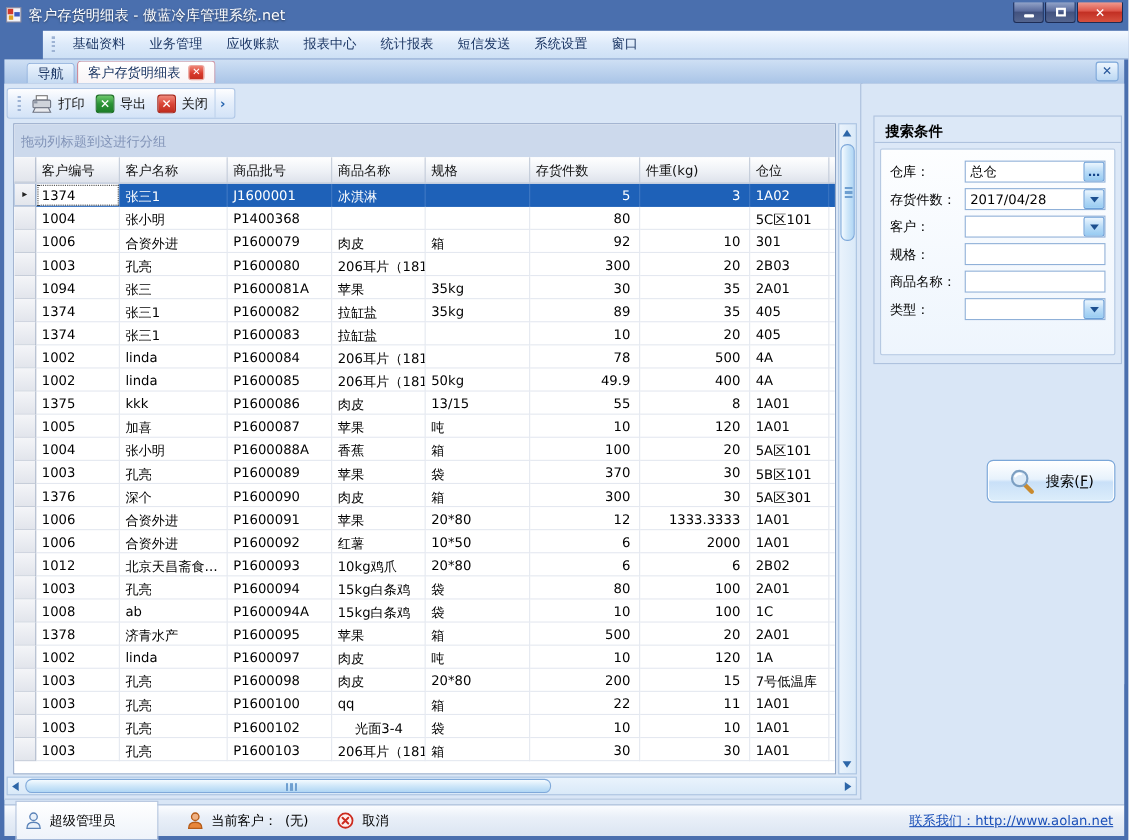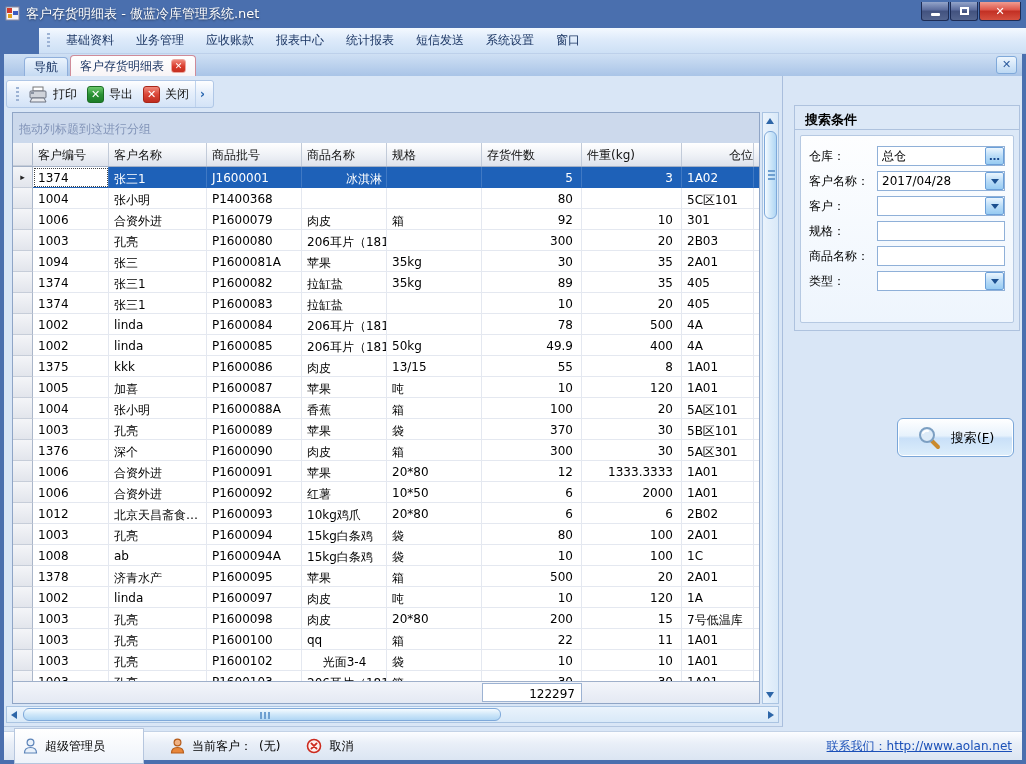--- a/index.html
+++ b/index.html
@@ -229,30 +229,30 @@
         <div class="group-hint">拖动列标题到这进行分组</div>
         <div class="grid-header" id="grid-header">
             <span class="ind"></span>
             <span class="hcell" style="width: 76px; flex: 0 0 76px;">客户编号</span>
             <span class="hcell" style="width: 98px; flex: 0 0 98px;">客户名称</span>
             <span class="hcell" style="width: 95px; flex: 0 0 95px;">商品批号</span>
             <span class="hcell" style="width: 85px; flex: 0 0 85px;">商品名称</span>
             <span class="hcell" style="width: 95px; flex: 0 0 95px;">规格</span>
             <span class="hcell" style="width: 100px; flex: 0 0 100px;">存货件数</span>
             <span class="hcell" style="width: 100px; flex: 0 0 100px;">件重(kg)</span>
-            <span class="hcell" style="width: 72px; flex: 0 0 72px; text-align: right;">仓位</span>
+            <span class="hcell" style="width: 72px; flex: 0 0 72px;">仓位</span>
             <span class="hcell hfill"></span>
           </div>
         <div class="grid-body" id="grid-body">
             <div class="grow selected">
               <span class="ind">▸</span>
               <span class="gcell editor" style="width: 76px; flex: 0 0 76px;">1374</span>
               <span class="gcell" style="width: 98px; flex: 0 0 98px;">张三1</span>
               <span class="gcell" style="width: 95px; flex: 0 0 95px;">J1600001</span>
-              <span class="gcell" style="width: 85px; flex: 0 0 85px; text-align: right;">冰淇淋</span>
+              <span class="gcell" style="width: 85px; flex: 0 0 85px;">冰淇淋</span>
               <span class="gcell" style="width: 95px; flex: 0 0 95px;"></span>
               <span class="gcell num" style="width: 100px; flex: 0 0 100px;">5</span>
               <span class="gcell num" style="width: 100px; flex: 0 0 100px;">3</span>
               <span class="gcell" style="width: 72px; flex: 0 0 72px;">1A02</span>
               <span class="gfill"></span>
             </div>
             <div class="grow">
               <span class="ind"></span>
               <span class="gcell" style="width: 76px; flex: 0 0 76px;">1004</span>
               <span class="gcell" style="width: 98px; flex: 0 0 98px;">张小明</span>
@@ -534,23 +534,20 @@
               <span class="gcell" style="width: 98px; flex: 0 0 98px;">孔亮</span>
               <span class="gcell" style="width: 95px; flex: 0 0 95px;">P1600103</span>
               <span class="gcell" style="width: 85px; flex: 0 0 85px;">206耳片（181…</span>
               <span class="gcell" style="width: 95px; flex: 0 0 95px;">箱</span>
               <span class="gcell num" style="width: 100px; flex: 0 0 100px;">30</span>
               <span class="gcell num" style="width: 100px; flex: 0 0 100px;">30</span>
               <span class="gcell" style="width: 72px; flex: 0 0 72px;">1A01</span>
               <span class="gfill"></span>
             </div>
           </div>
-        <div class="grid-summary">
-          <div class="sum-box">122297</div>
-        </div>
       </div>
 
       <div class="vscroll">
         <span class="tri-up"></span>
         <span class="vthumb"></span>
         <span class="tri-down"></span>
       </div>
       <div class="hscroll">
         <span class="tri-left"></span>
         <span class="hthumb"></span>
@@ -563,21 +560,21 @@
         <div class="spanel-title">搜索条件</div>
         <div class="sfields">
           <div class="frow">
             <span class="flabel">仓库：</span>
             <span class="fctl">
               <input class="finput" value="总仓" style="">
               <span class="fbtn">…</span>
             </span>
           </div>
           <div class="frow">
-            <span class="flabel">客户名称：</span>
+            <span class="flabel">存货件数：</span>
             <span class="fctl">
               <input class="finput" value="2017/04/28" style="">
               <span class="fbtn">
                   <span class="chev-down"></span>
                 </span>
             </span>
           </div>
           <div class="frow">
             <span class="flabel">客户：</span>
             <span class="fctl">

